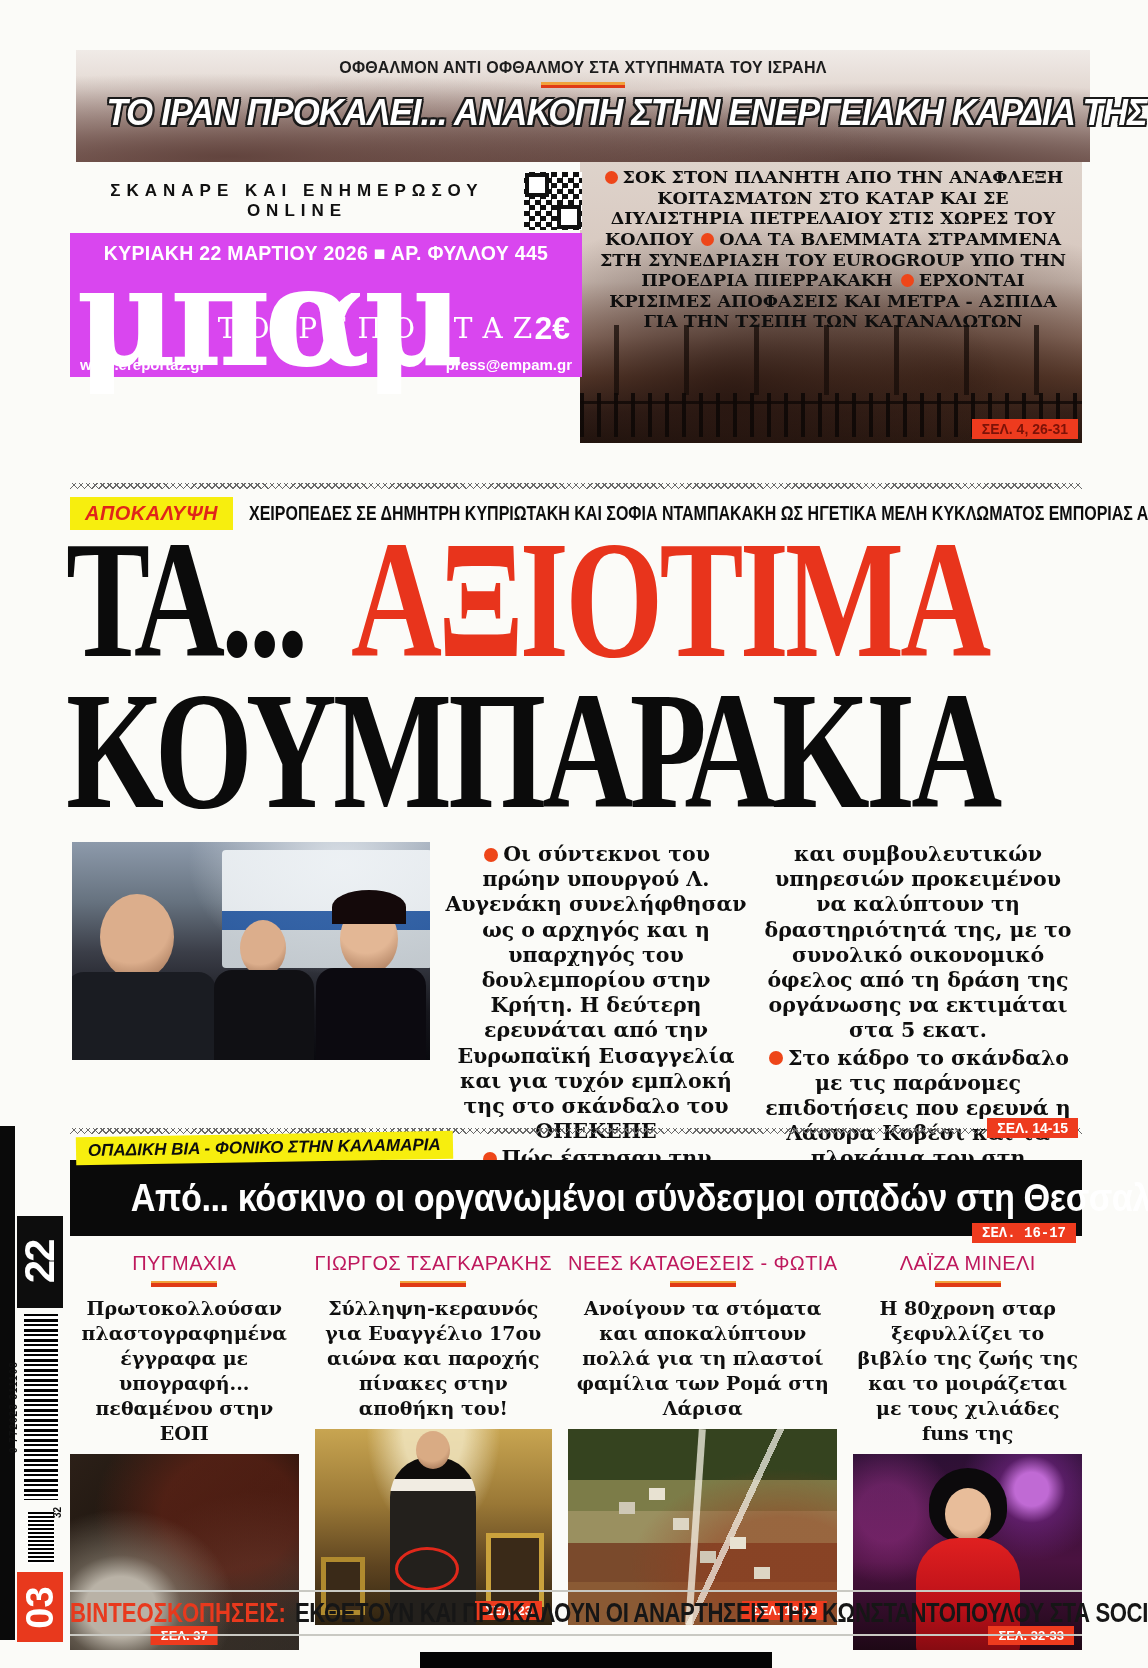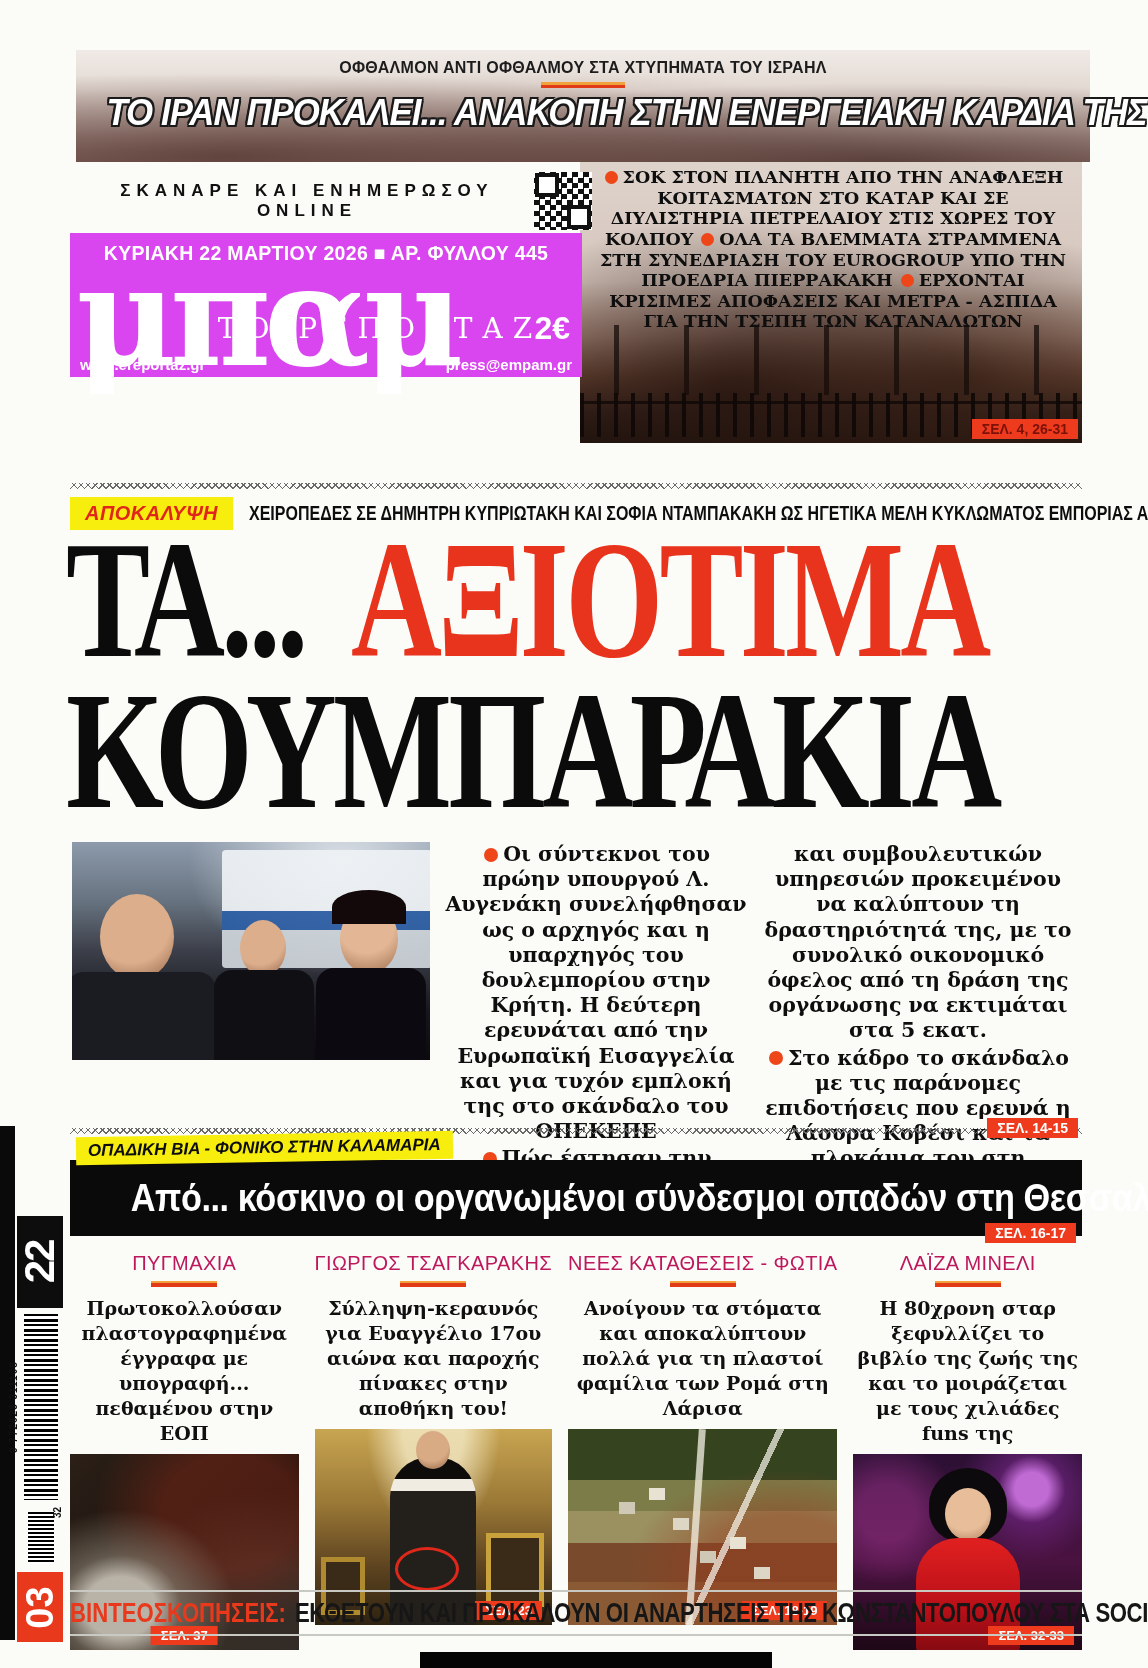--- a/index.html
+++ b/index.html
@@ -56,21 +56,21 @@
   }
   .dot { display:inline-block; width:13px; height:13px; border-radius:50%; background:#ee4619; margin:0 5px 2px 2px; vertical-align:middle; }
   .page-tag {
     display:inline-block; background:#ee3b1e; color:#fff; font-weight:bold;
     font-size:14px; padding:2px 10px; white-space:nowrap;
   }
   .page-tag.dark { color:#7c1207; }
   #refinery-tag { position:absolute; right:4px; bottom:4px; }
 
   
-  #scan-row { position:absolute; left:80px; top:172px; width:512px; height:58px; display:flex; align-items:center;justify-content:center; }
+  #scan-row { position:absolute; left:70px; top:172px; width:512px; height:58px; display:flex; align-items:center;justify-content:center; }
   #scan-label { flex:1; font-weight:bold; font-size:17px; letter-spacing:6px; color:#101010; text-align:center; }
   #qr { width:58px; height:58px; position:relative;
         background:repeating-conic-gradient(#111 0% 25%, #fff 0% 50%); background-size:11px 11px; }
   #qr::before, #qr::after { content:""; position:absolute; width:16px; height:16px; background:#fff; border:4px solid #111; }
   #qr::before { left:1px; top:1px; } #qr::after { right:1px; bottom:1px; }
 
   #masthead { position:absolute; left:70px; top:233px; width:512px; height:144px; background:#d946ef; }
   #date-line { text-align:center; color:#fff; font-weight:bold; font-size:19.5px; padding-top:9px; letter-spacing:.3px; white-space:nowrap; }
   #logo { font-family:"DejaVu Serif", serif; font-weight:bold; color:#fff;
           font-size:138px; line-height:.72; letter-spacing:-7px; margin:2px 0 0 6px; }
@@ -124,21 +124,21 @@
   .article-col .dot { width:14px; height:14px; }
 
   
   #zig2 { left:70px; top:1128px; width:1012px; }
   #hooligan-tag { position:absolute; left:76px; top:1134px; background:#f7ee0e; color:#0d0d0d;
                   font-weight:bold; font-style:italic; font-size:17px; padding:4px 12px;
                   transform:rotate(-1deg); z-index:3; white-space:nowrap; }
   #hooligan-bar { position:absolute; left:70px; top:1160px; width:1012px; height:76px; background:#0a0a0a; }
   #hooligan-headline { text-align:center; color:#fff; font-weight:bold; font-size:39px; line-height:76px;
                        white-space:nowrap; transform:scaleX(.88); transform-origin:center; letter-spacing:-.5px; }
-  #tag-1617 { position:absolute; right:6px; bottom:-7px; }
+  #tag-1617 { position:absolute; right:6px; bottom:-7px;font-family:Liberation Mono, monospace; }
 
   
   #bottom-stories { position:absolute; left:70px; top:1252px; width:1012px;
                     display:grid; grid-template-columns:repeat(4,1fr); column-gap:16px; }
   .story { position:relative; }
   .kicker { text-align:center; font-size:20px; color:#be185d; letter-spacing:.4px; white-space:nowrap; }
   .kicker-line { width:66px; height:6px; margin:6px auto 9px;
       background:linear-gradient(180deg,#f0a23c 0 40%, #e03a16 40% 100%); }
   .story-headline { text-align:center; font-family:"DejaVu Serif", serif; font-weight:bold;
                     font-size:19px; line-height:1.32; color:#101010; min-height:104px; }

